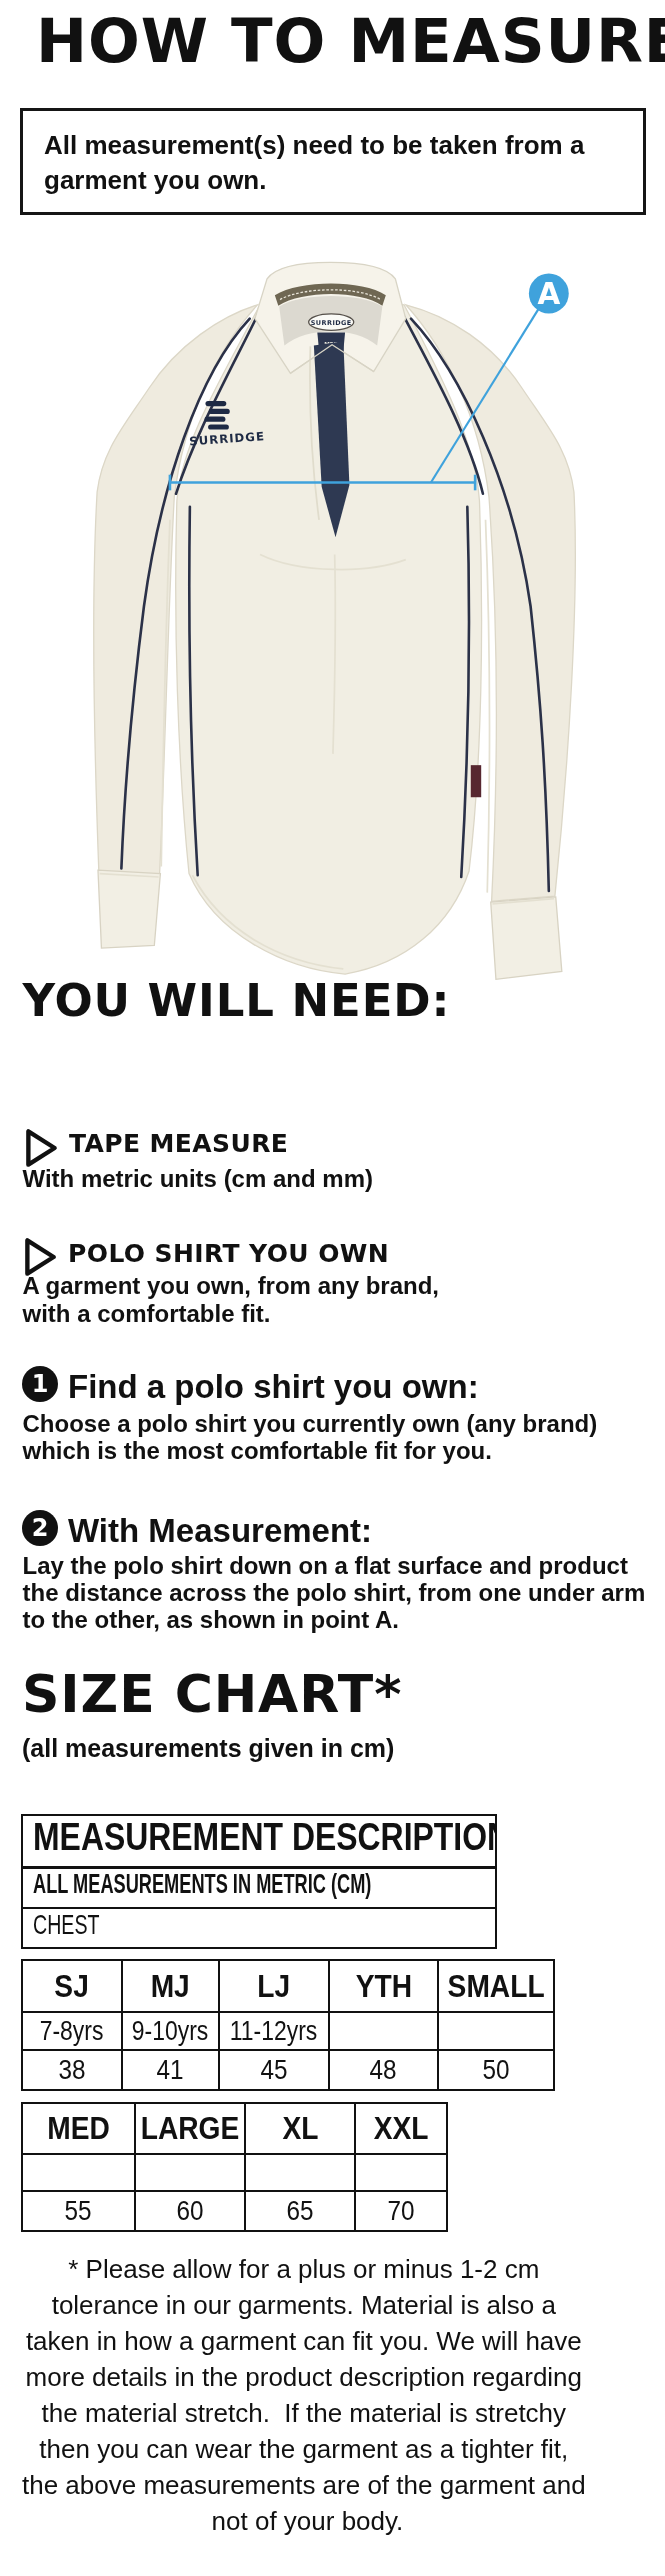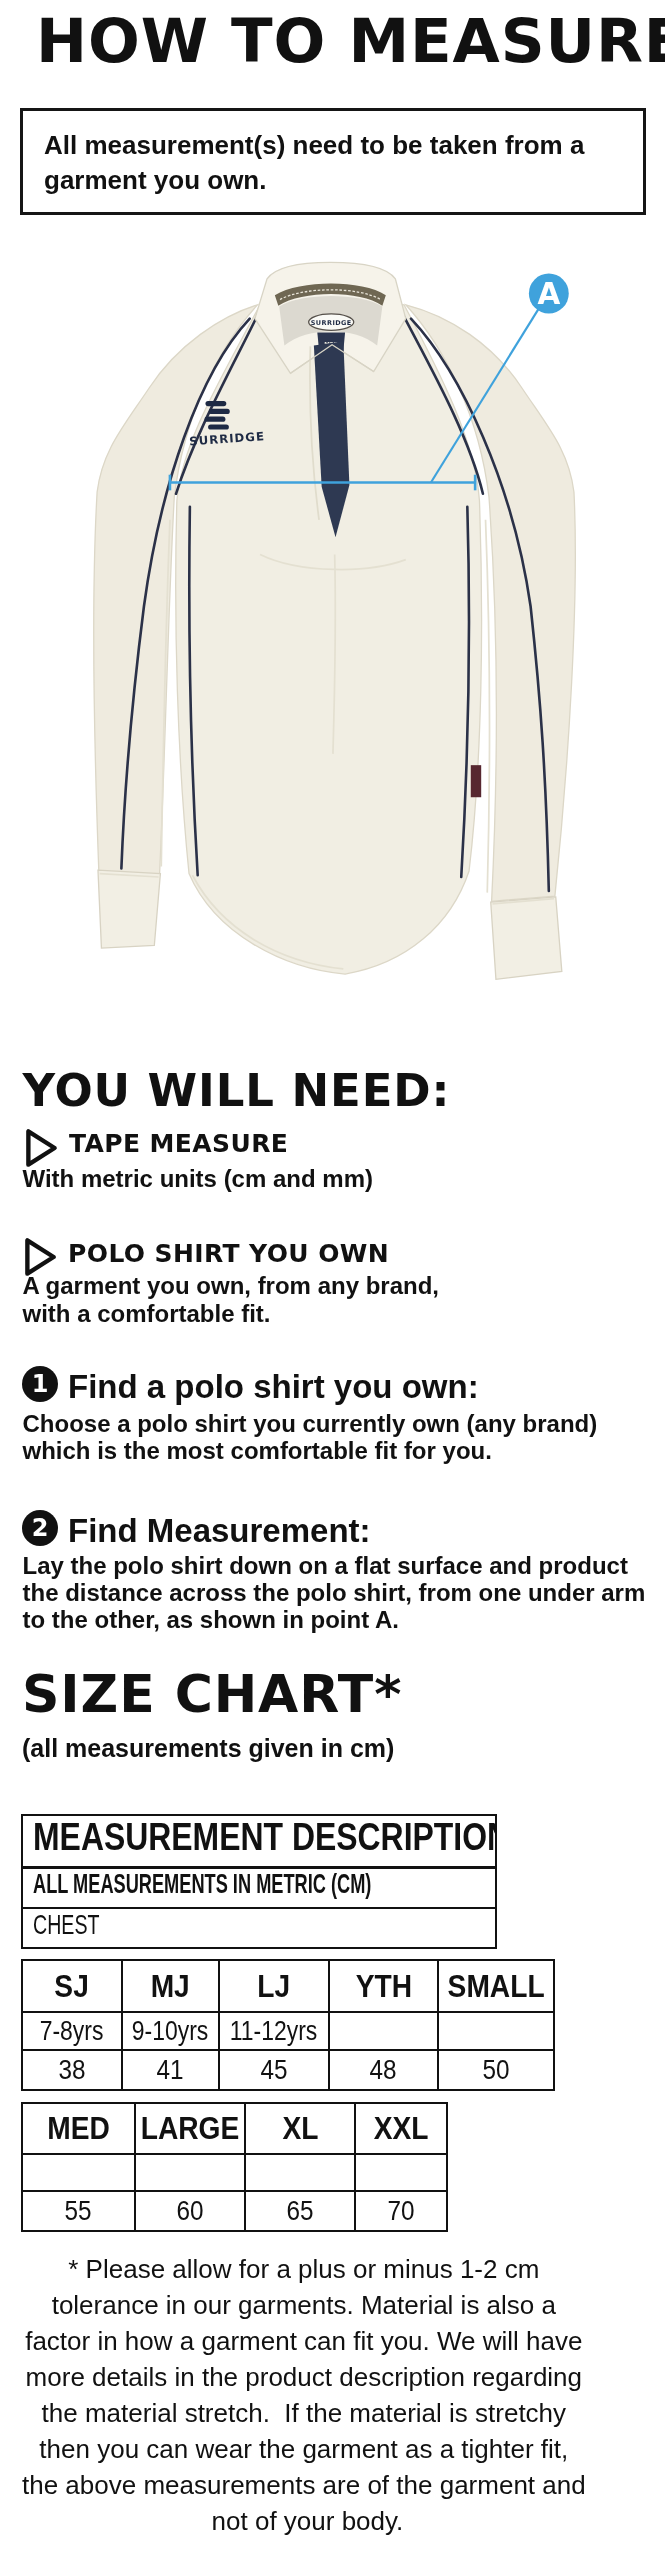--- a/index.html
+++ b/index.html
@@ -120,21 +120,21 @@
     <g>
       <line x1="621" y1="357" x2="497" y2="557" stroke="#3fa2dc" stroke-width="2.5"></line>
       <line x1="196" y1="557" x2="548" y2="557" stroke="#3fa2dc" stroke-width="3"></line>
       <line x1="196" y1="548" x2="196" y2="566" stroke="#3fa2dc" stroke-width="3"></line>
       <line x1="548" y1="548" x2="548" y2="566" stroke="#3fa2dc" stroke-width="3"></line>
       <circle cx="633" cy="339" r="23" fill="#3fa2dc"></circle>
       <text x="633" y="351" text-anchor="middle" font-size="34" font-weight="bold" fill="#ffffff" font-family="DejaVu Sans, sans-serif">A</text>
     </g>
   </svg>
 
-  <div class="abs sec-h" style="left:22.5px;top:1068px">YOU WILL NEED:</div>
+  <div class="abs sec-h" style="left:22.5px;top:978px">YOU WILL NEED:</div>
 
   <svg class="abs tri" style="left:24px;top:1127px" width="35" height="42" viewBox="0 0 40 48">
     <polygon points="5,5 5,43 35,24" fill="none" stroke="#111" stroke-width="5" stroke-linejoin="round"></polygon>
   </svg>
   <div class="abs item-label" style="left:69px;top:1131px">TAPE MEASURE</div>
   <div class="abs body-b" style="left:22.5px;top:1165px">With metric units (cm and mm)</div>
 
   <svg class="abs tri" style="left:23.4px;top:1236px" width="35" height="42" viewBox="0 0 40 48">
     <polygon points="5,5 5,43 35,24" fill="none" stroke="#111" stroke-width="5" stroke-linejoin="round"></polygon>
   </svg>
@@ -145,21 +145,21 @@
   </div>
 
   <div class="abs badge" style="left:22px;top:1366px">1</div>
   <div class="abs step-h" style="left:68px;top:1370px">Find a polo shirt you own:</div>
   <div class="abs" style="left:22.5px;top:1410px">
     <div class="body-b">Choose a polo shirt you currently own (any brand)</div>
     <div class="body-b">which is the most comfortable fit for you.</div>
   </div>
 
   <div class="abs badge" style="left:22px;top:1510px">2</div>
-  <div class="abs step-h" style="left:68px;top:1514px">Find Measurement:</div>
+  <div class="abs step-h" style="left:68px;top:1514px">With Measurement:</div>
   <div class="abs" style="left:22.5px;top:1552px">
     <div class="body-b">Lay the polo shirt down on a flat surface and product</div>
     <div class="body-b">the distance across the polo shirt, from one under arm</div>
     <div class="body-b">to the other, as shown in point A.</div>
   </div>
 
   <div class="abs size-h" style="left:22px;top:1668px">SIZE CHART*</div>
   <div class="abs body-b" style="left:22px;top:1735px;font-size:25px">(all measurements given in cm)</div>
 
   <div class="abs descbox d-title" style="top:1814px;height:55px">
@@ -255,21 +255,21 @@
         <span class="cx sx90">65</span>
       </div>
     <div class="tv">
         <span class="cx sx90">70</span>
       </div>
   </div>
 
   <div class="abs footnote">
     <div>* Please allow for a plus or minus 1-2 cm</div>
     <div>tolerance in our garments. Material is also a</div>
-    <div>factor in how a garment can fit you. We will have</div>
+    <div>taken in how a garment can fit you. We will have</div>
     <div>more details in the product description regarding</div>
     <div>the material stretch.  If the material is stretchy</div>
     <div>then you can wear the garment as a tighter fit,</div>
     <div>the above measurements are of the garment and</div>
     <div> not of your body.</div>
   </div>
 
 </div>
 
 

